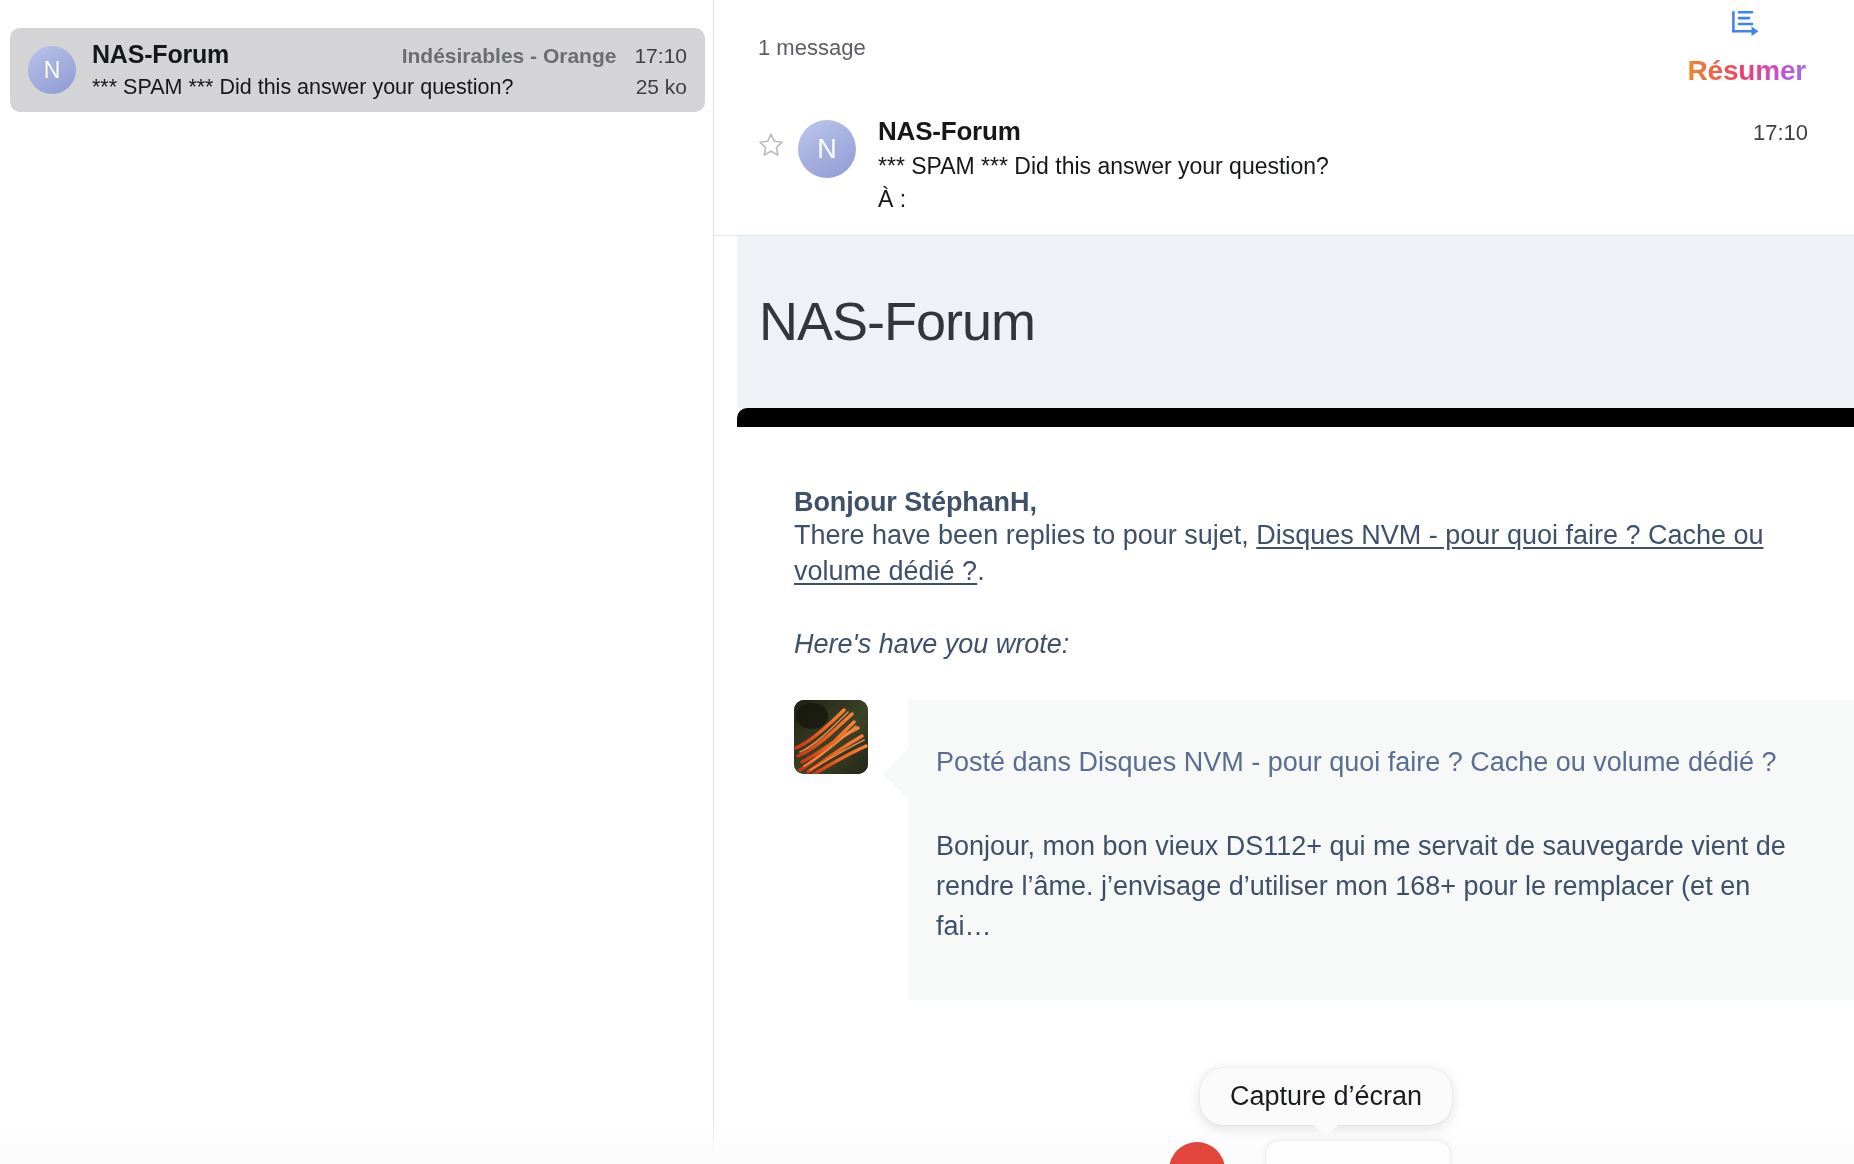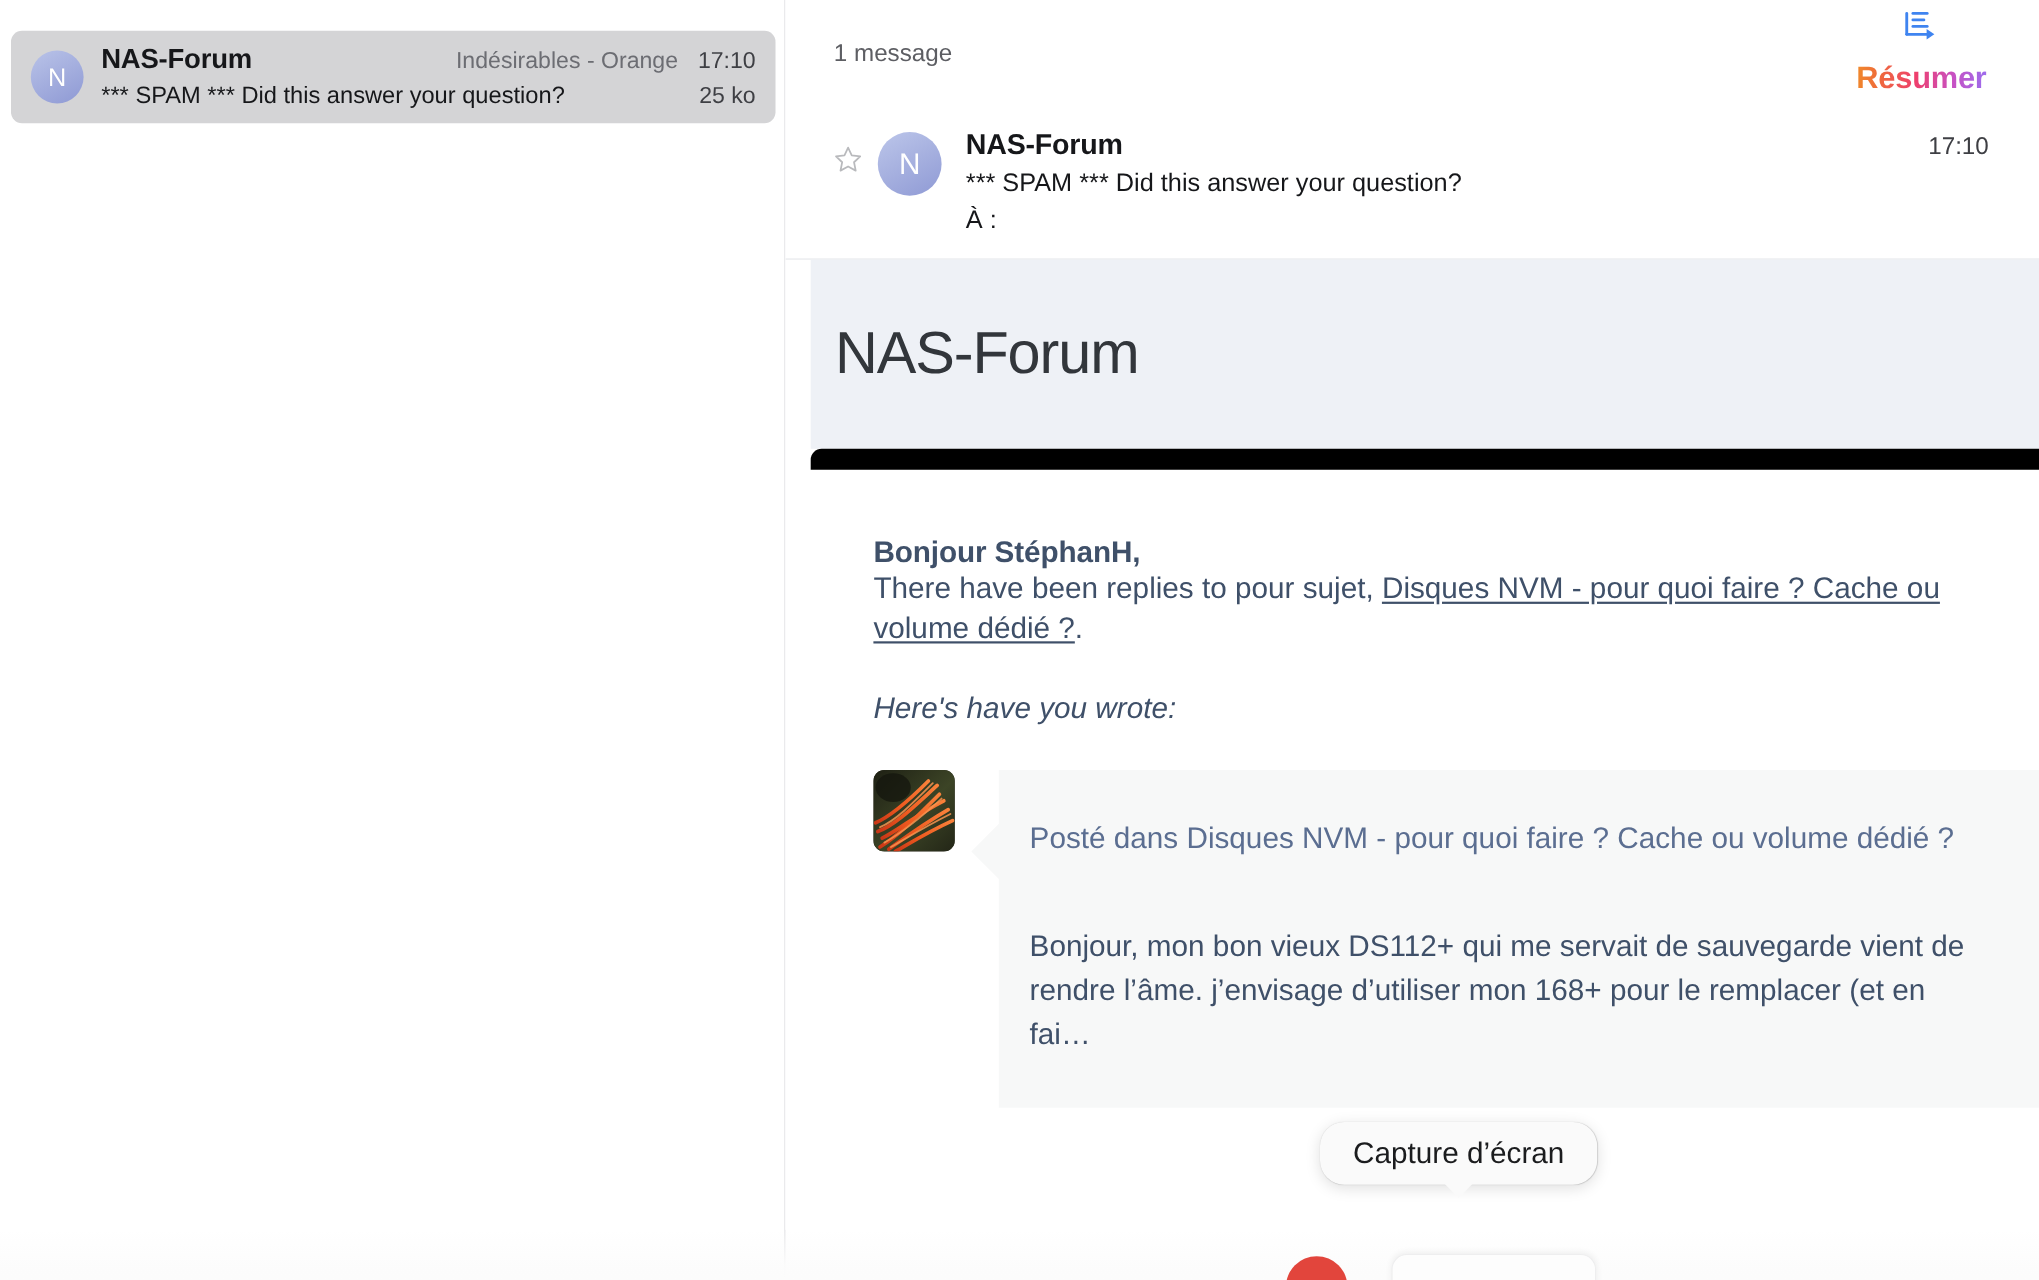--- a/index.html
+++ b/index.html
@@ -33,21 +33,21 @@
     background:linear-gradient(150deg,#b9c3e8 0%,#a6b0df 45%,#8e99d4 100%);
     color:#fff; font-size:23px; font-weight:400;
     display:flex; align-items:center; justify-content:center;
     flex:0 0 48px; margin-right:16px;
     text-shadow:0 0 1px rgba(0,0,0,.08);
   }
   .li-body { flex:1 1 auto; min-width:0; }
   .li-row { display:flex; align-items:baseline; width:100%; }
   .li-row.first { margin-bottom:6px; }
   .li-sender { font-size:25px; font-weight:700; color:#16171a; letter-spacing:-.2px; }
-  .li-folder { margin-left:auto; font-size:21px; color:#6c6d73; font-weight:400; white-space:nowrap; }
+  .li-folder { margin-left:auto; font-size:21px; color:#6c6d73; font-weight:700; white-space:nowrap; }
   .li-time { font-size:21px; color:#3e3f44; margin-left:18px; white-space:nowrap; font-weight:400; }
   .li-subject { font-size:21.5px; color:#16171a; white-space:nowrap; overflow:hidden; text-overflow:ellipsis; }
   .li-size { margin-left:auto; font-size:21px; color:#3e3f44; padding-left:18px; white-space:nowrap; }
 
   
   #reading-pane {
     position:relative;
     width:1140px; height:1118px;
     background:#ffffff;
     flex:0 0 1140px;
@@ -142,29 +142,29 @@
   }
   .quote-box::before {
     content:""; position:absolute;
     left:-25px; top:48px;
     border-top:26px solid transparent;
     border-bottom:26px solid transparent;
     border-right:26px solid #f7f8f8;
   }
   .quote-heading {
     font-size:27px; color:#5b6e91; line-height:1.36;
-    margin-bottom:60px; max-width:880px;
+    margin-bottom:46px; max-width:880px;
   }
   .quote-text {
     font-size:27px; color:#3f5069; line-height:1.48; max-width:900px;
   }
 
   
   .tooltip {
-    position:absolute; left:1200px; top:1020px;
+    position:absolute; left:1200px; top:1068px;
     background:#fafafa;
     border-radius:22px;
     padding:13px 30px;
     font-size:27px; color:#1b1c1e;
     box-shadow:0 3px 14px rgba(0,0,0,.13), 0 0 1px rgba(0,0,0,.18);
     white-space:nowrap;
     z-index:40;
   }
   .tooltip::after {
     content:""; position:absolute;

